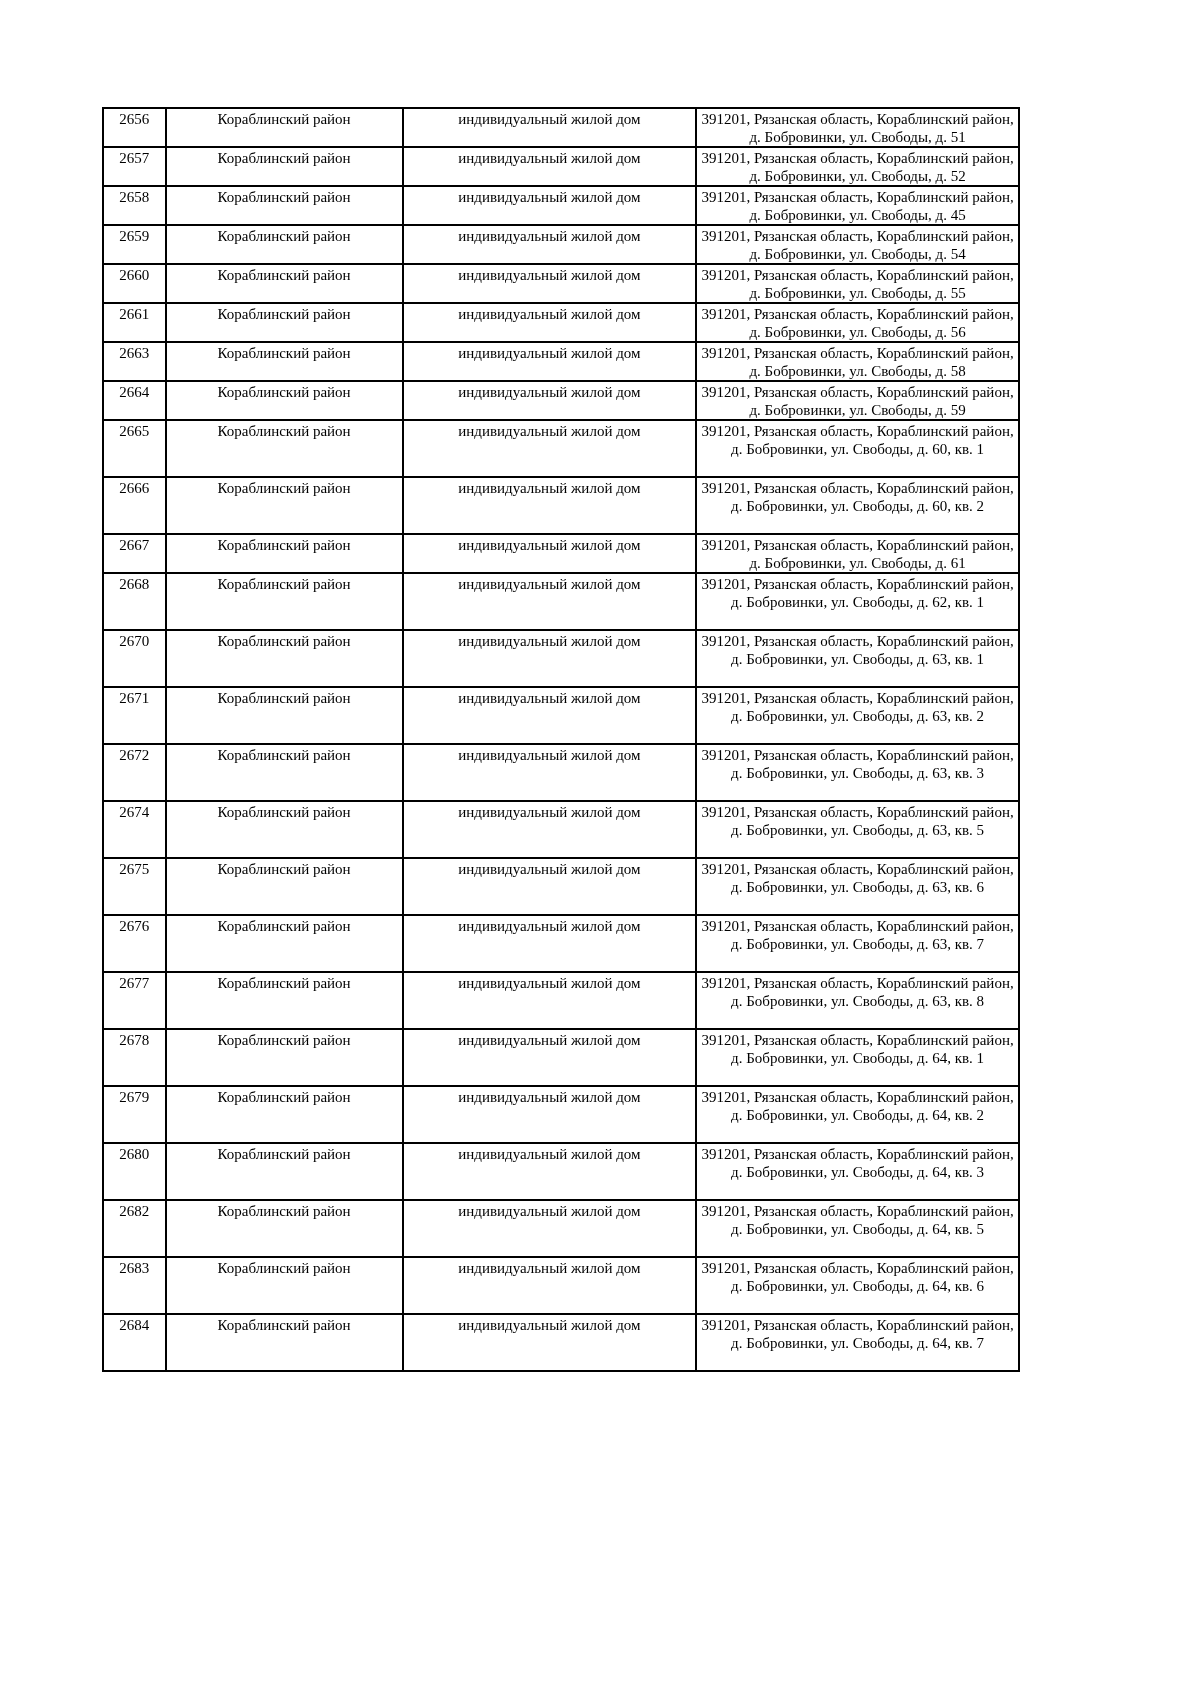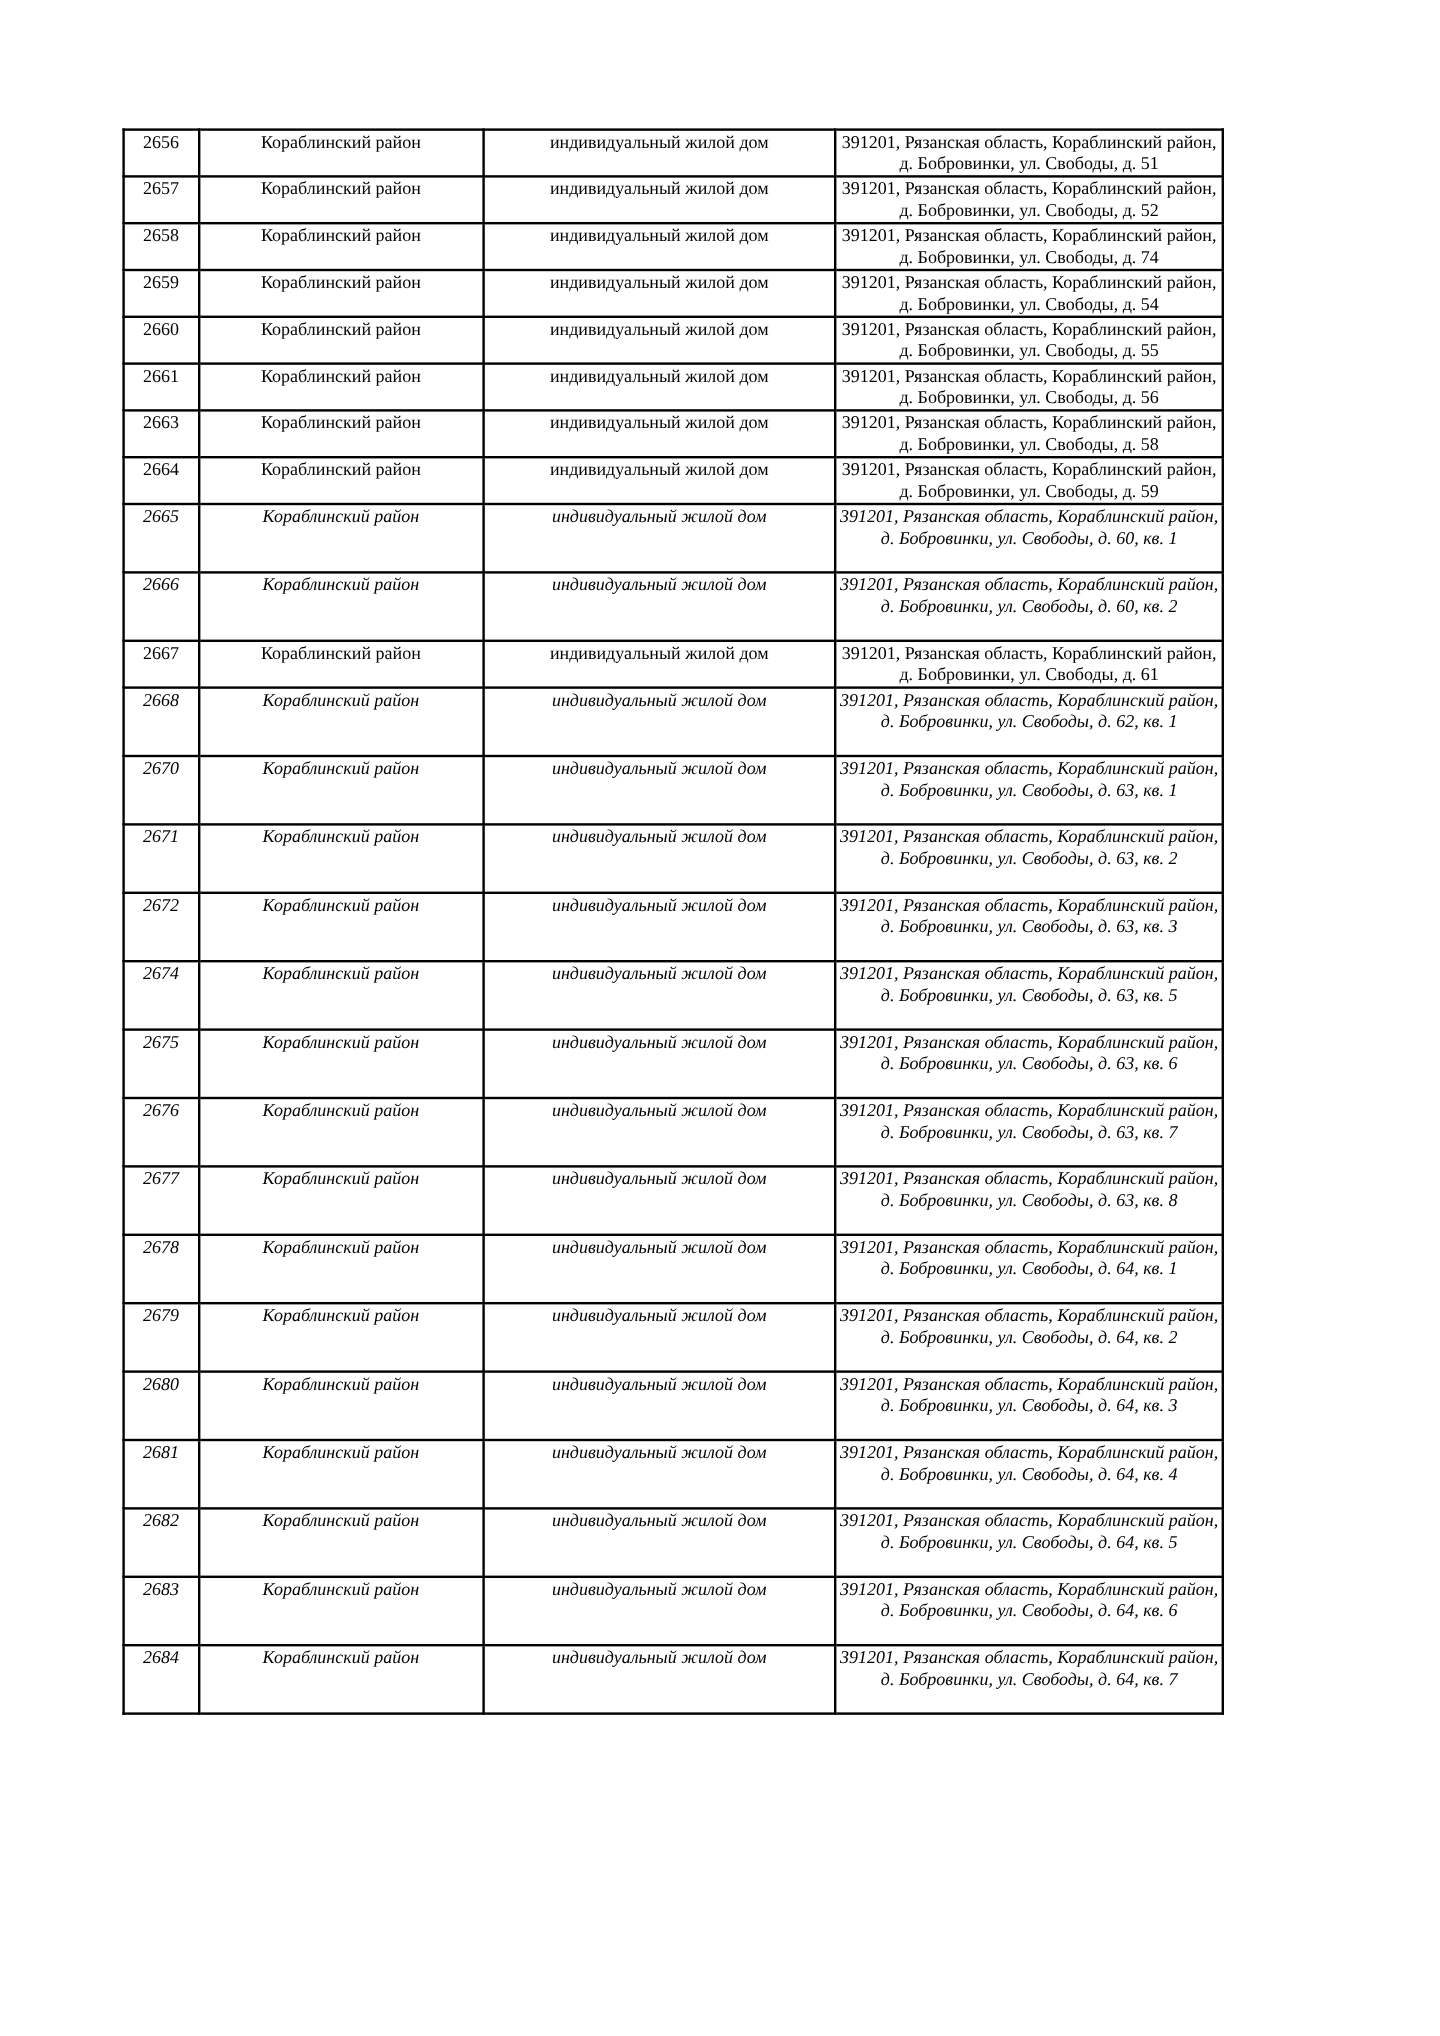--- a/index.html
+++ b/index.html
@@ -23,21 +23,21 @@
   table.registry td {
     border: 2px solid #000000;
     vertical-align: top;
     text-align: center;
     padding: 2px 2px 0 2px;
     font-size: 15px;
     line-height: 17.5px;
     overflow: hidden;
   }
   tr.row-short { height: 38px; }
-  tr.row-tall  { height: 57px; font-style: italic; }
+  tr.row-tall  { height: 57px; }
   .col-id       { width: 62px;  }
   .col-district { width: 235px; }
   .col-type     { width: 291px; }
   .col-address  { width: 320px; }
   .addr-line { white-space: nowrap; }
 </style>
 </head>
 <body>
 
 <div class="page">
@@ -66,21 +66,21 @@
       <div class="addr-line">391201, Рязанская область, Кораблинский район,</div>
       <div class="addr-line">д. Бобровинки, ул. Свободы, д. 52</div>
     </td>
   </tr>
         <tr class="row-short">
     <td>2658</td>
     <td>Кораблинский район</td>
     <td>индивидуальный жилой дом</td>
     <td>
       <div class="addr-line">391201, Рязанская область, Кораблинский район,</div>
-      <div class="addr-line">д. Бобровинки, ул. Свободы, д. 74</div>
+      <div class="addr-line">д. Бобровинки, ул. Свободы, д. 45</div>
     </td>
   </tr>
         <tr class="row-short">
     <td>2659</td>
     <td>Кораблинский район</td>
     <td>индивидуальный жилой дом</td>
     <td>
       <div class="addr-line">391201, Рязанская область, Кораблинский район,</div>
       <div class="addr-line">д. Бобровинки, ул. Свободы, д. 54</div>
     </td>
@@ -238,29 +238,20 @@
       <div class="addr-line">д. Бобровинки, ул. Свободы, д. 64, кв. 2</div>
     </td>
   </tr>
         <tr class="row-tall">
     <td>2680</td>
     <td>Кораблинский район</td>
     <td>индивидуальный жилой дом</td>
     <td>
       <div class="addr-line">391201, Рязанская область, Кораблинский район,</div>
       <div class="addr-line">д. Бобровинки, ул. Свободы, д. 64, кв. 3</div>
-    </td>
-  </tr>
-        <tr class="row-tall">
-    <td>2681</td>
-    <td>Кораблинский район</td>
-    <td>индивидуальный жилой дом</td>
-    <td>
-      <div class="addr-line">391201, Рязанская область, Кораблинский район,</div>
-      <div class="addr-line">д. Бобровинки, ул. Свободы, д. 64, кв. 4</div>
     </td>
   </tr>
         <tr class="row-tall">
     <td>2682</td>
     <td>Кораблинский район</td>
     <td>индивидуальный жилой дом</td>
     <td>
       <div class="addr-line">391201, Рязанская область, Кораблинский район,</div>
       <div class="addr-line">д. Бобровинки, ул. Свободы, д. 64, кв. 5</div>
     </td>

